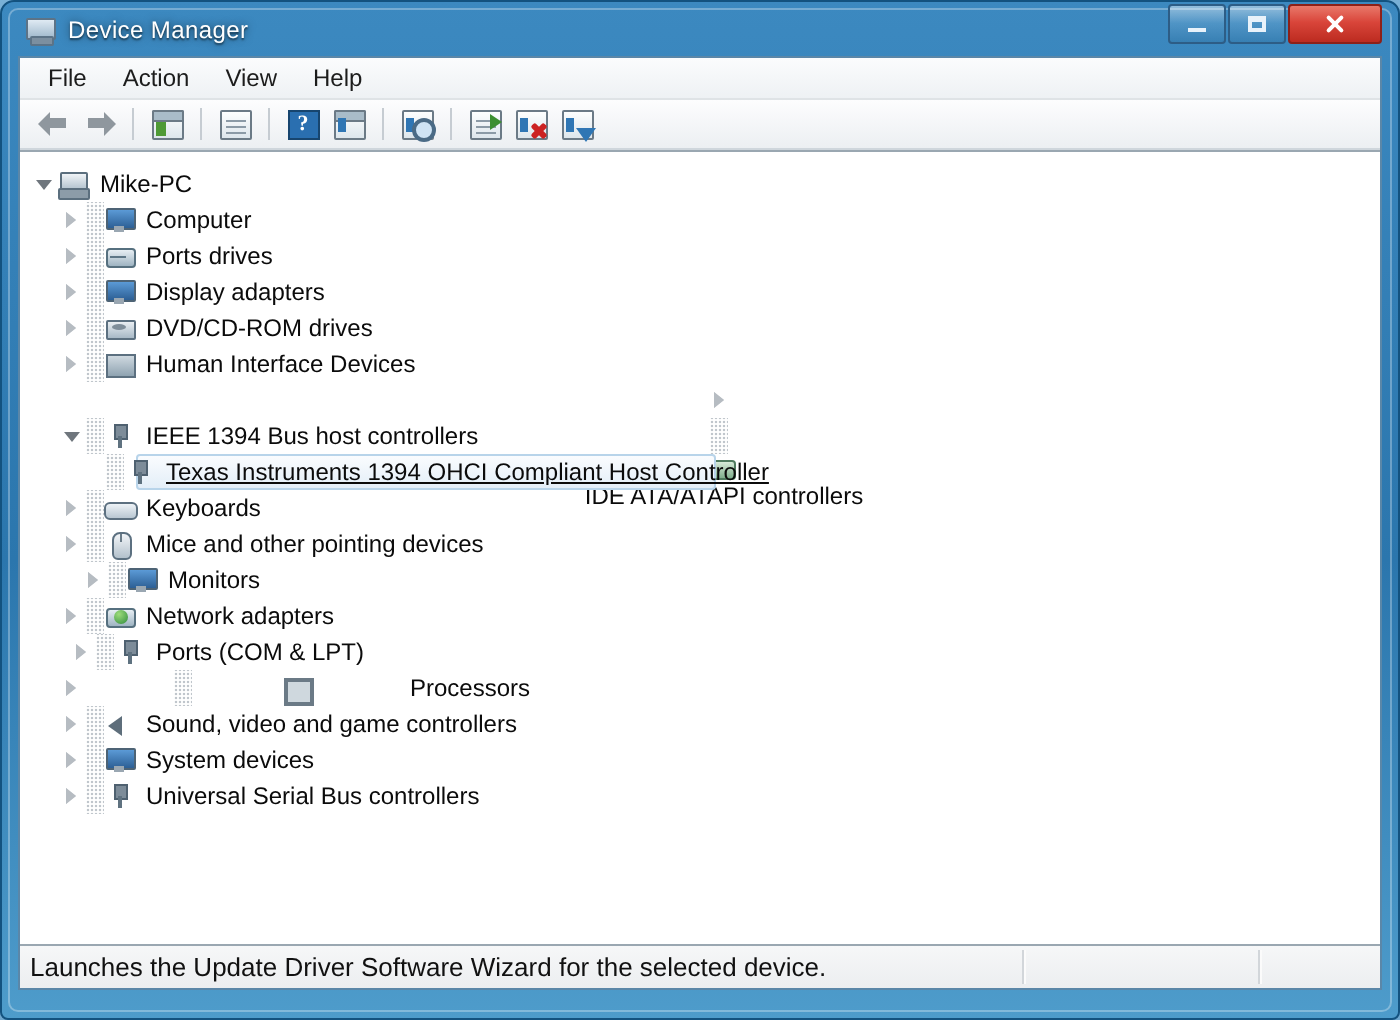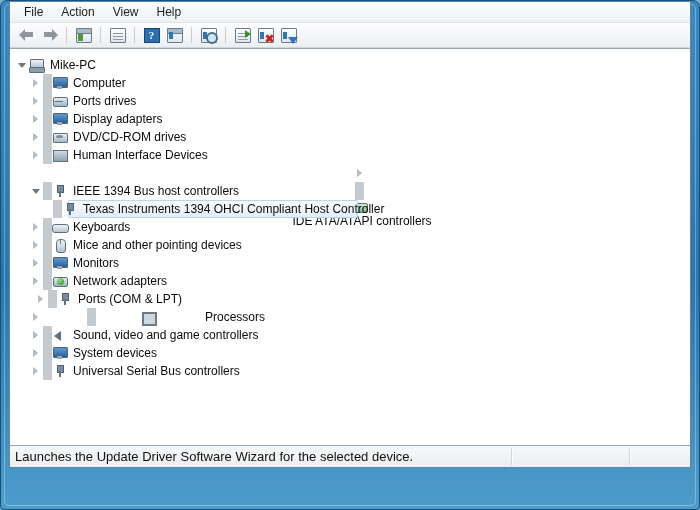--- a/index.html
+++ b/index.html
@@ -294,21 +294,21 @@
     position:absolute;
     left: 58px;
     top: 0;
     height: 18px;
     width: 290px;
     background: linear-gradient(180deg,#fafcfe,#e3eef8);
     border: 1px solid #b8d4ea;
     border-radius: 2px;
     box-sizing: border-box;
   }
-  .node.selected .label { position:relative; z-index:2; }
+  .node.selected .label { position:relative; z-index:2;text-decoration:underline; }
   .node.selected .devicon { position:relative; z-index:2; }
 
   
   .ctxmenu {
     position: absolute;
     left: 182px;
     top: 196px;
     width: 201px;
     background: #f2f2f2;
     border: 1px solid #a0a0a0;
@@ -354,20 +354,38 @@
     background:#d2d6da;
     box-shadow: 1px 0 0 #fbfbfb;
   }
 </style>
 </head>
 <body>
 
 <div class="desktop">
   <div class="window">
 
+    <div class="titlebar">
+      <div class="title-icon">
+        <div class="mon"></div>
+          <div class="base"></div>
+      </div>
+      <div class="title-text">Device Manager</div>
+      <div class="win-controls">
+        <div class="wc wc-min">
+            <span class="g"></span>
+          </div>
+        <div class="wc wc-max">
+            <span class="g"></span>
+          </div>
+        <div class="wc wc-close">
+            <span class="g"></span>
+          </div>
+      </div>
+    </div>
 
     <div class="client">
 
       <div class="menubar">
         <div class="mi">File</div>
         <div class="mi">Action</div>
         <div class="mi">View</div>
         <div class="mi">Help</div>
       </div>
 
@@ -549,21 +567,21 @@
           <div class="node" style="padding-left:19px;">
             <span class="twisty collapsed"></span>
             <span class="dots"></span>
             <span class="devicon">
                 <span class="mouse"></span>
                 <span class="mouseline"></span>
               </span>
             <span class="label">Mice and other pointing devices</span>
           </div>
 
-          <div class="node" style="padding-left:19px;text-align:center;">
+          <div class="node" style="padding-left:30px;text-align:center;">
             <span class="twisty collapsed"></span>
             <span class="dots"></span>
             <span class="devicon">
                 <span class="scr"></span>
                 <span class="stand"></span>
               </span>
             <span class="label">Monitors</span>
           </div>
 
           <div class="node" style="padding-left:19px;">

